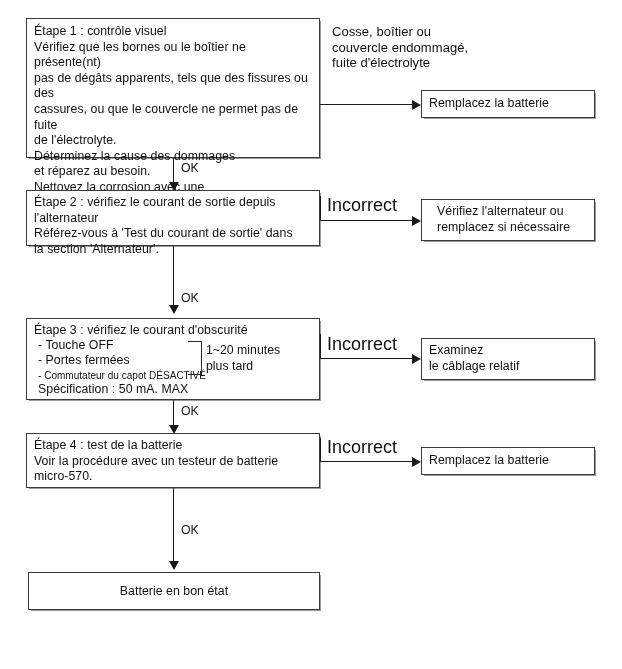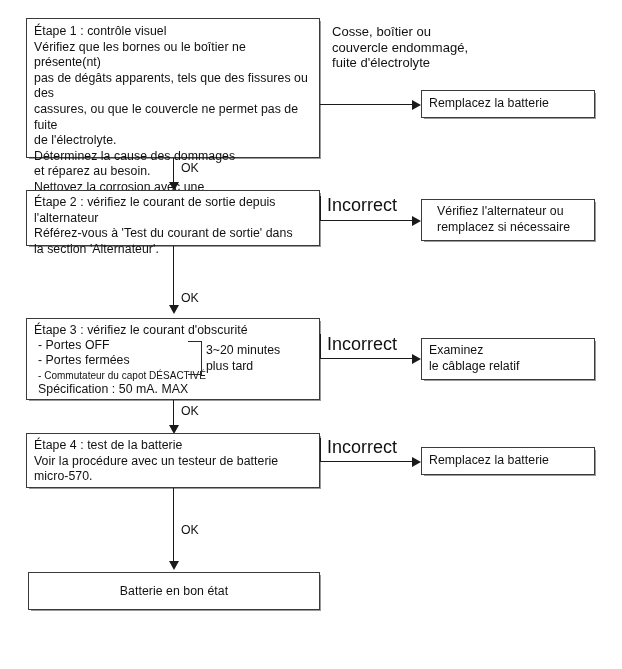--- a/index.html
+++ b/index.html
@@ -139,27 +139,27 @@
   <div class="box" style="left:421px; top:199px; width:174px; height:42px;"></div>
   <div class="box-text" style="left:429px; top:204px; width:162px;margin-left:8px;">Vérifiez l'alternateur ou
 remplacez si nécessaire</div>
 
   <div class="vline" style="left:173px; top:246px; height:62px;"></div>
   <div class="arrow-down" style="left:168.5px; top:305px;"></div>
   <div class="ok-label" style="left:181px; top:291px;">OK</div>
 
   <div class="box" style="left:26px; top:318px; width:294px; height:82px;"></div>
   <div class="box-text" style="left:34px; top:323px; width:280px;">Étape 3 : vérifiez le courant d'obscurité</div>
-  <div class="box-text" style="left:38px; top:338px;">- Portes OFF</div>
+  <div class="box-text" style="left:38px; top:338px;">- Touche OFF</div>
   <div class="box-text" style="left:38px; top:353px;">- Portes fermées</div>
   <div class="box-text small-line" style="left:38px; top:368px;">- Commutateur du capot DÉSACTIVÉ</div>
   <div class="box-text" style="left:38px; top:382px;">  Spécification : 50 mA. MAX</div>
 
   <div class="bracket" style="left:188px; top:341px; width:14px; height:34px;"></div>
-  <div class="bracket-note" style="left:206px; top:342px; width:96px;">3~20 minutes
+  <div class="bracket-note" style="left:206px; top:342px; width:96px;">1~20 minutes
 plus tard</div>
 
   <div class="vline" style="left:320px; top:334px; height:24px;"></div>
   <div class="hline" style="left:320px; top:358px; width:94px;"></div>
   <div class="arrow-right" style="left:412px; top:353.5px;"></div>
   <div class="edge-label" style="left:327px; top:337px;">Incorrect</div>
 
   <div class="box" style="left:421px; top:338px; width:174px; height:42px;"></div>
   <div class="box-text" style="left:429px; top:343px; width:162px;">Examinez
 le câblage relatif</div>

